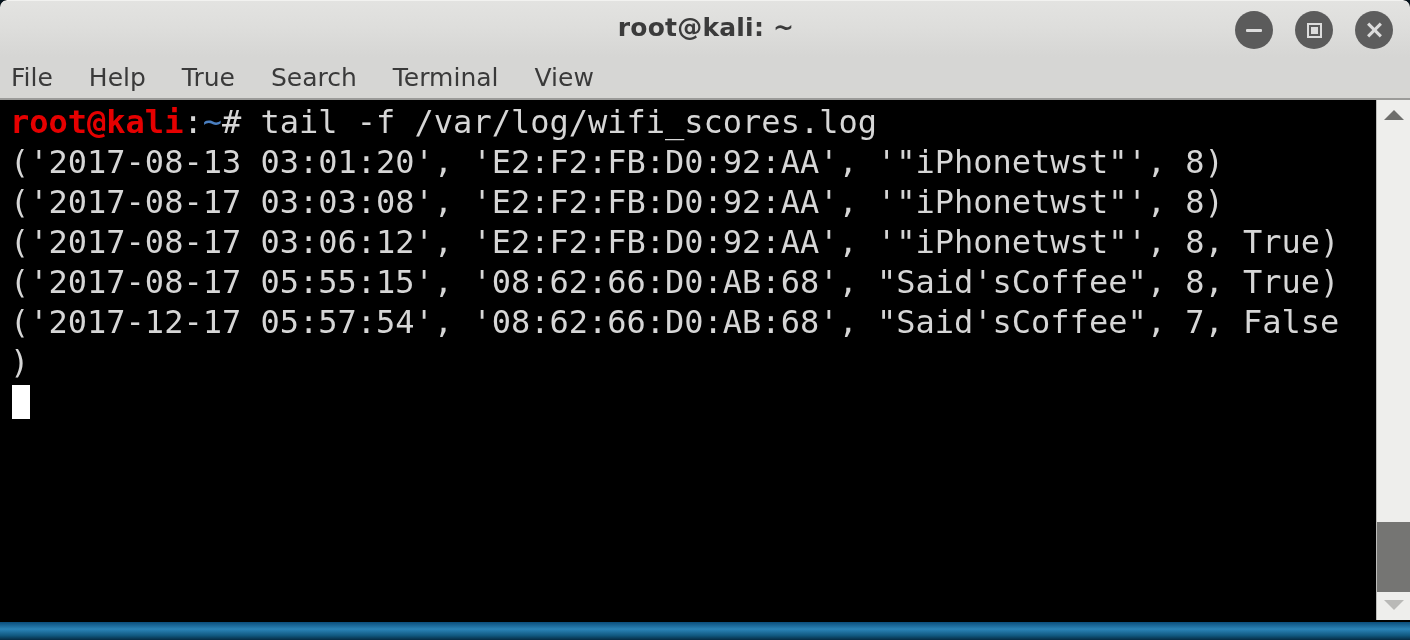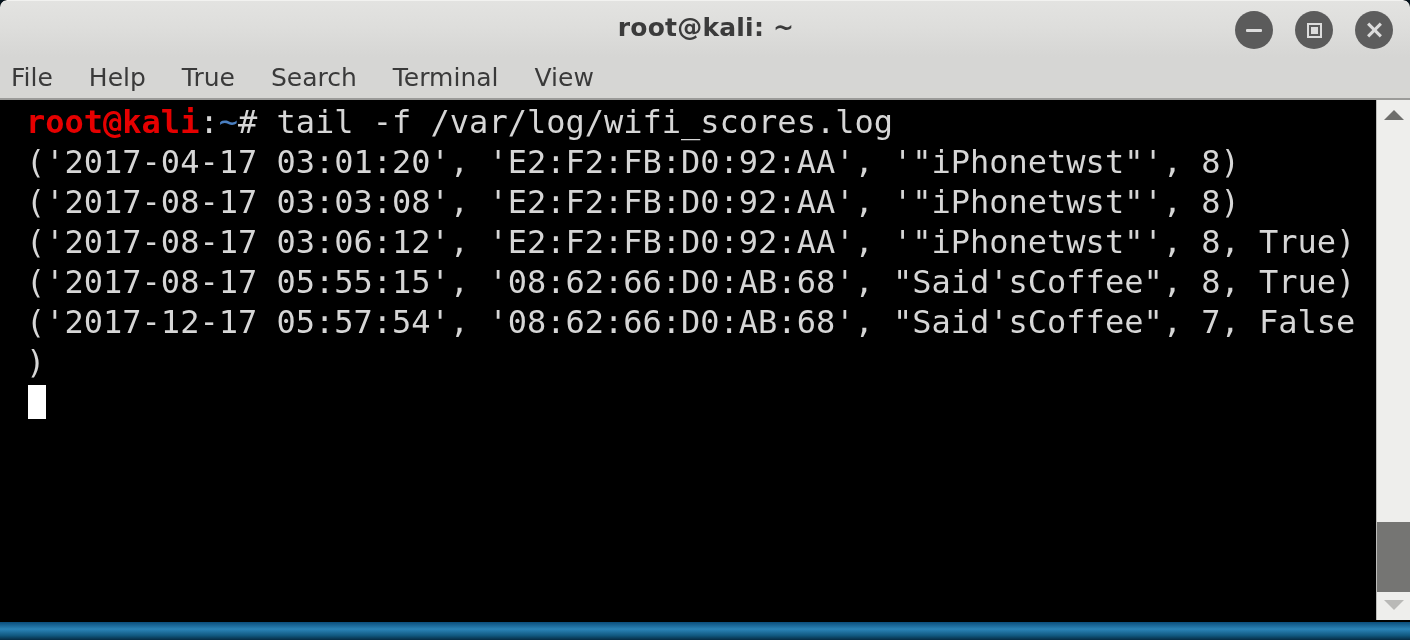--- a/index.html
+++ b/index.html
@@ -139,23 +139,22 @@
   .term-area {
     position: relative;
     height: 520px;
     background: #000;
     display: flex;
   }
   .term-screen {
     position: relative;
     flex: 1 1 auto;
     overflow: hidden;
-    padding: 2px 0 0 2px;
-    box-sizing: border-box;
-    margin-left: 24px;
+    padding: 2px 0 0 10px;
+    box-sizing: border-box;
   }
   .term-line {
     font-family: "DejaVu Sans Mono", monospace;
     font-size: 32px;
     line-height: 40px;
     color: #d6d6d6;
     white-space: pre;
     height: 40px;
     letter-spacing: 0px;
   }
@@ -253,21 +252,21 @@
     <div class="menu-item">Search</div>
     <div class="menu-item">Terminal</div>
     <div class="menu-item">View</div>
   </div>
 
   <div class="term-area">
     <div class="term-screen">
 
       <div class="term-line"><span class="c-red">root@kali</span><span class="c-white">:</span><span class="c-blue">~</span><span class="c-white"># </span><span class="c-white">tail -f /var/log/wifi_scores.log</span></div>
 
-      <div class="term-line">('2017-04-17 03:01:20', 'E2:F2:FB:D0:92:AA', '"iPhonetwst"', 8)</div>
+      <div class="term-line">('2017-08-13 03:01:20', 'E2:F2:FB:D0:92:AA', '"iPhonetwst"', 8)</div>
       <div class="term-line">('2017-08-17 03:03:08', 'E2:F2:FB:D0:92:AA', '"iPhonetwst"', 8)</div>
       <div class="term-line">('2017-08-17 03:06:12', 'E2:F2:FB:D0:92:AA', '"iPhonetwst"', 8, True)</div>
       <div class="term-line">('2017-08-17 05:55:15', '08:62:66:D0:AB:68', "Said'sCoffee", 8, True)</div>
       <div class="term-line">('2017-12-17 05:57:54', '08:62:66:D0:AB:68', "Said'sCoffee", 7, False</div>
       <div class="term-line">)</div>
 
       <div class="cursor-line">
         <span class="cursor"></span>
       </div>
 

